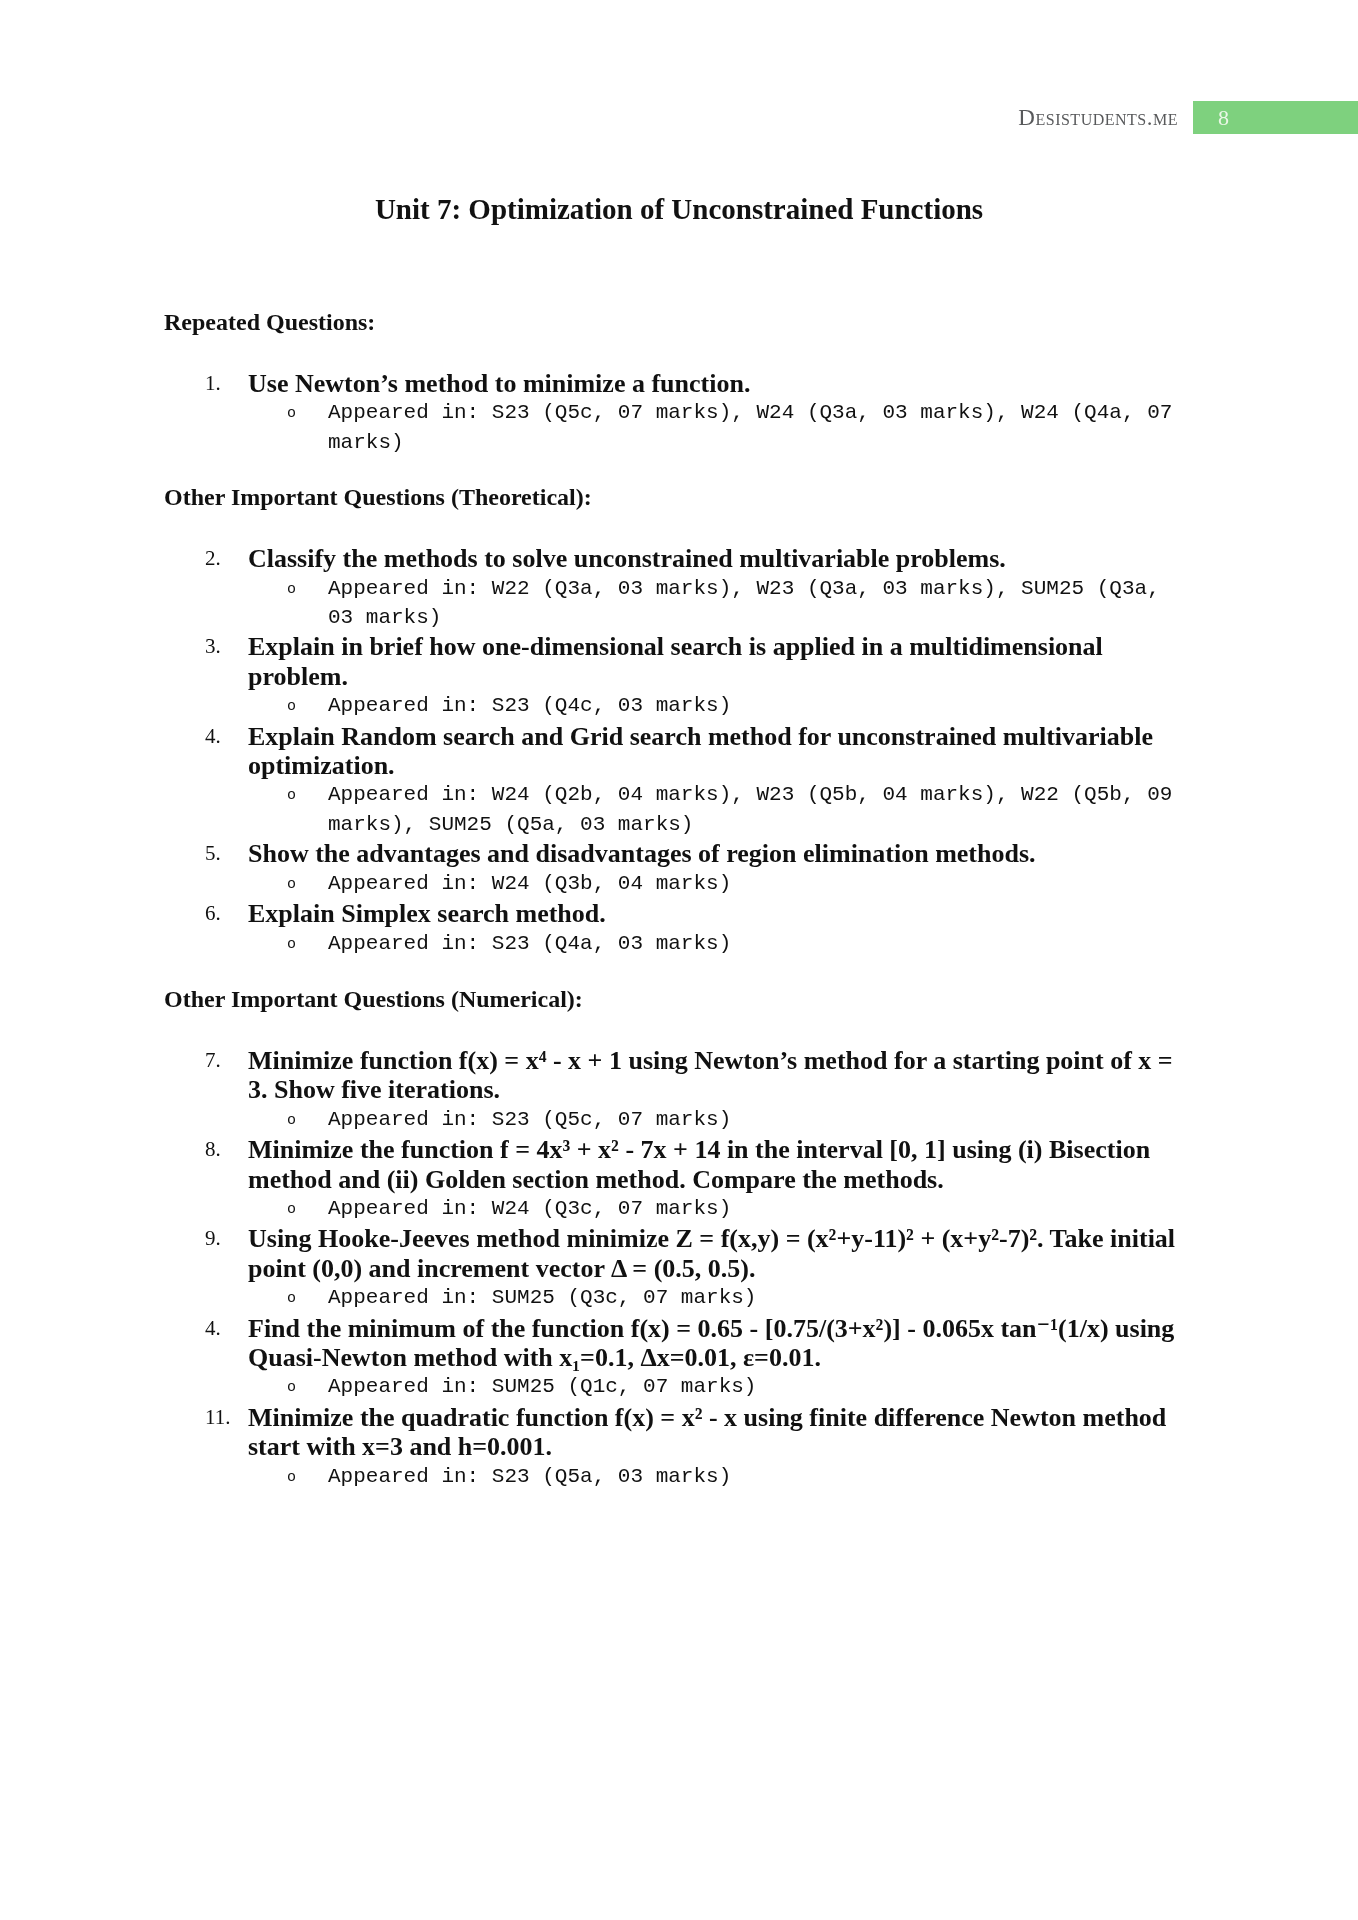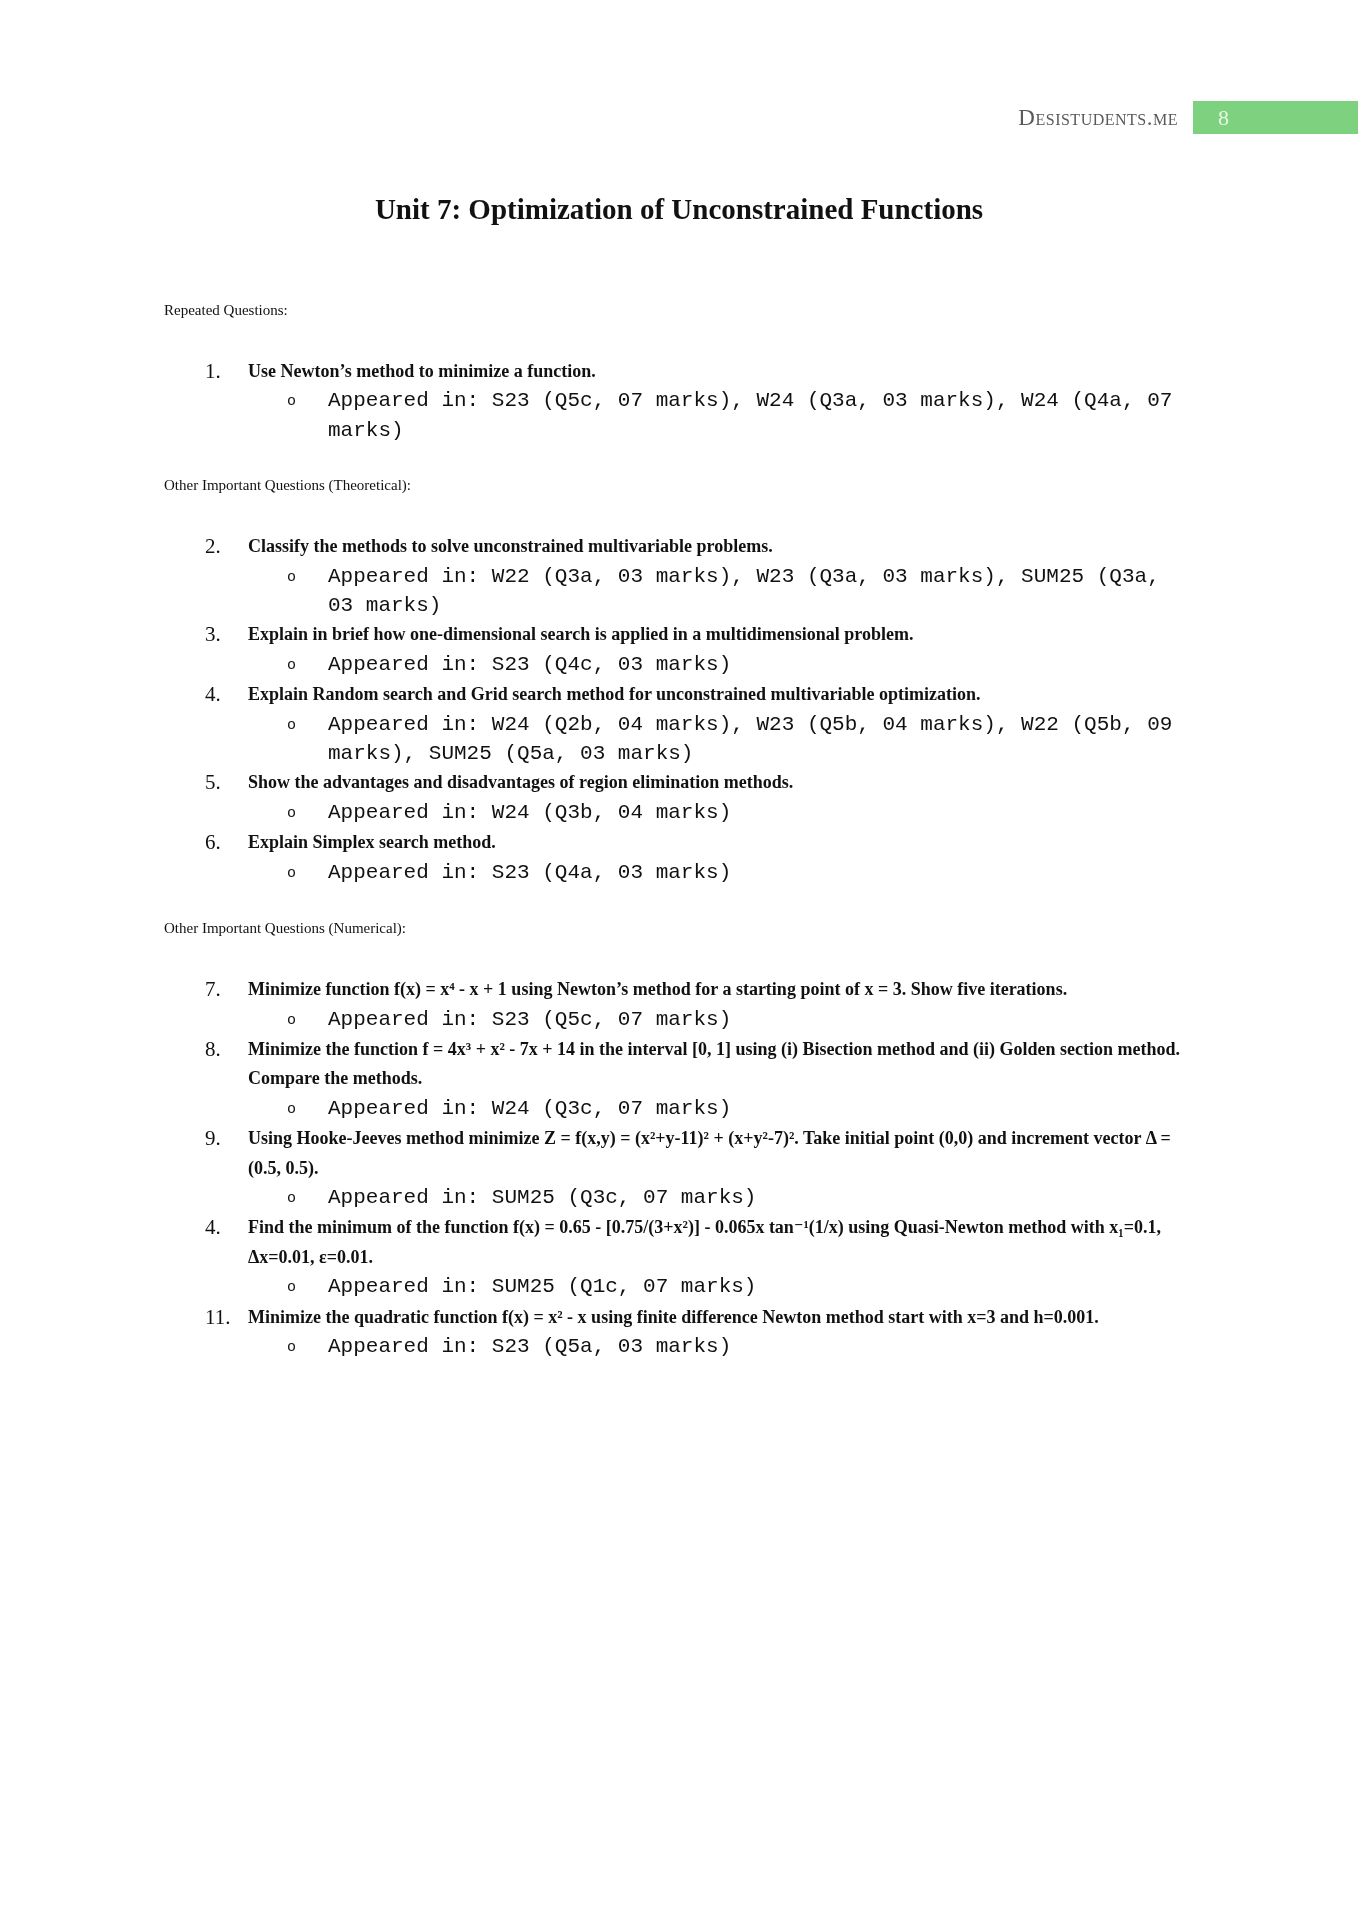--- a/index.html
+++ b/index.html
@@ -58,42 +58,42 @@
   }
 
   
   .content {
     position: absolute;
     top: 296px;
     left: 164px;
     width: 1030px;
   }
   .section-heading {
-    font-size: 15px;
-    font-weight: normal;
+    font-size: 24px;
+    font-weight: bold;
     line-height: 28px;
-    margin: 0 0 33px 0;
+    margin: 12px 0 33px 0;
   }
   .section + .section .section-heading {
     margin-top: 26px;
   }
   .q-row {
     display: flex;
     align-items: flex-start;
   }
   .q-num {
     flex: 0 0 43px;
     margin-left: 41px;
     font-size: 21px;
     line-height: 29.4px;
     font-weight: normal;
   }
   .q-text {
     flex: 1;
-    font-size: 18px;
+    font-size: 26px;
     line-height: 29.4px;
     font-weight: bold;
   }
   .app-row {
     display: flex;
     align-items: flex-start;
   }
   .app-marker {
     flex: 0 0 41px;
     margin-left: 123px;

